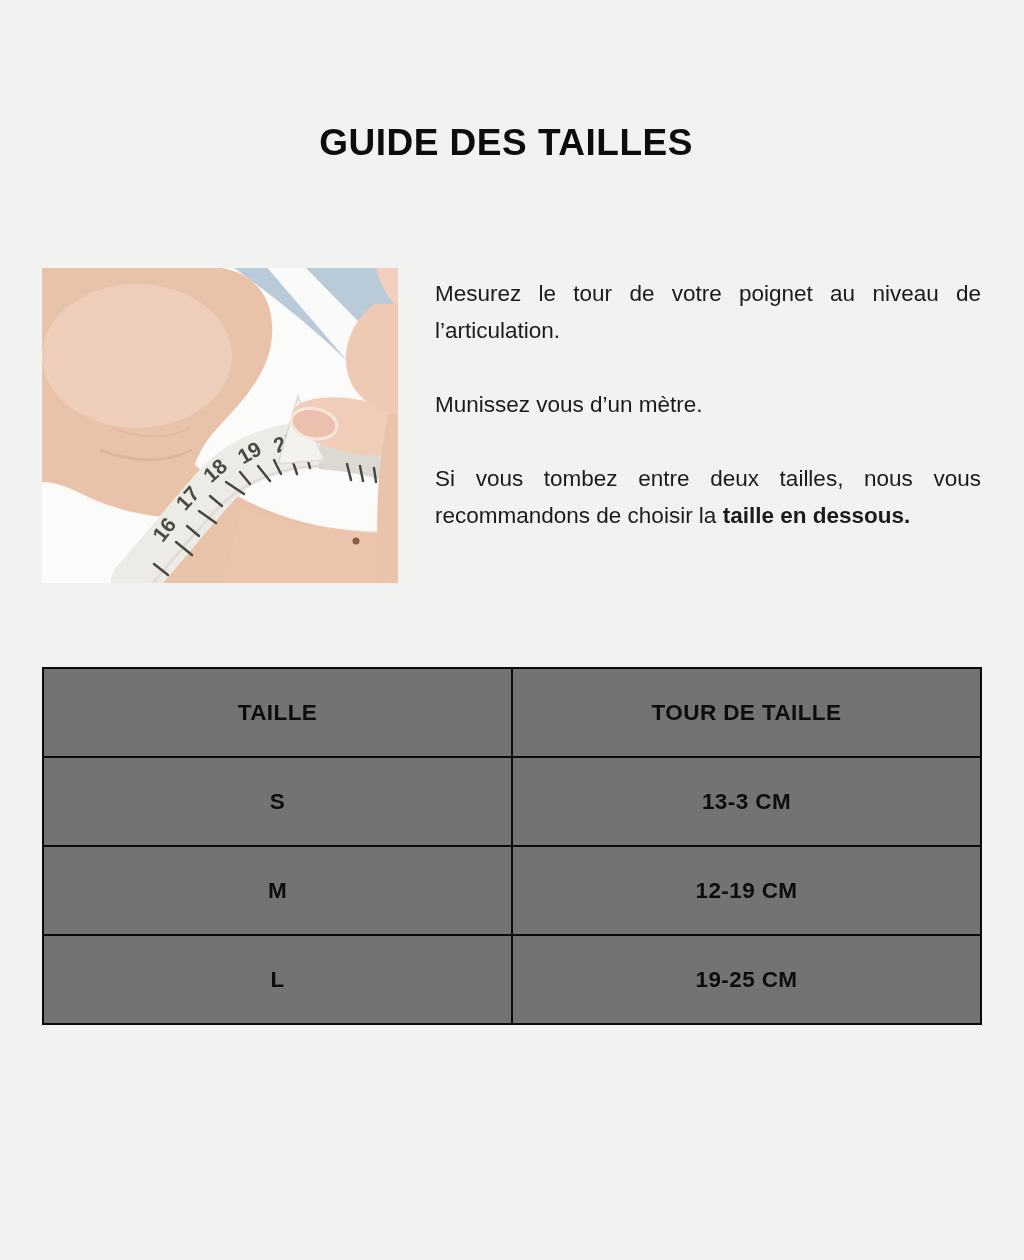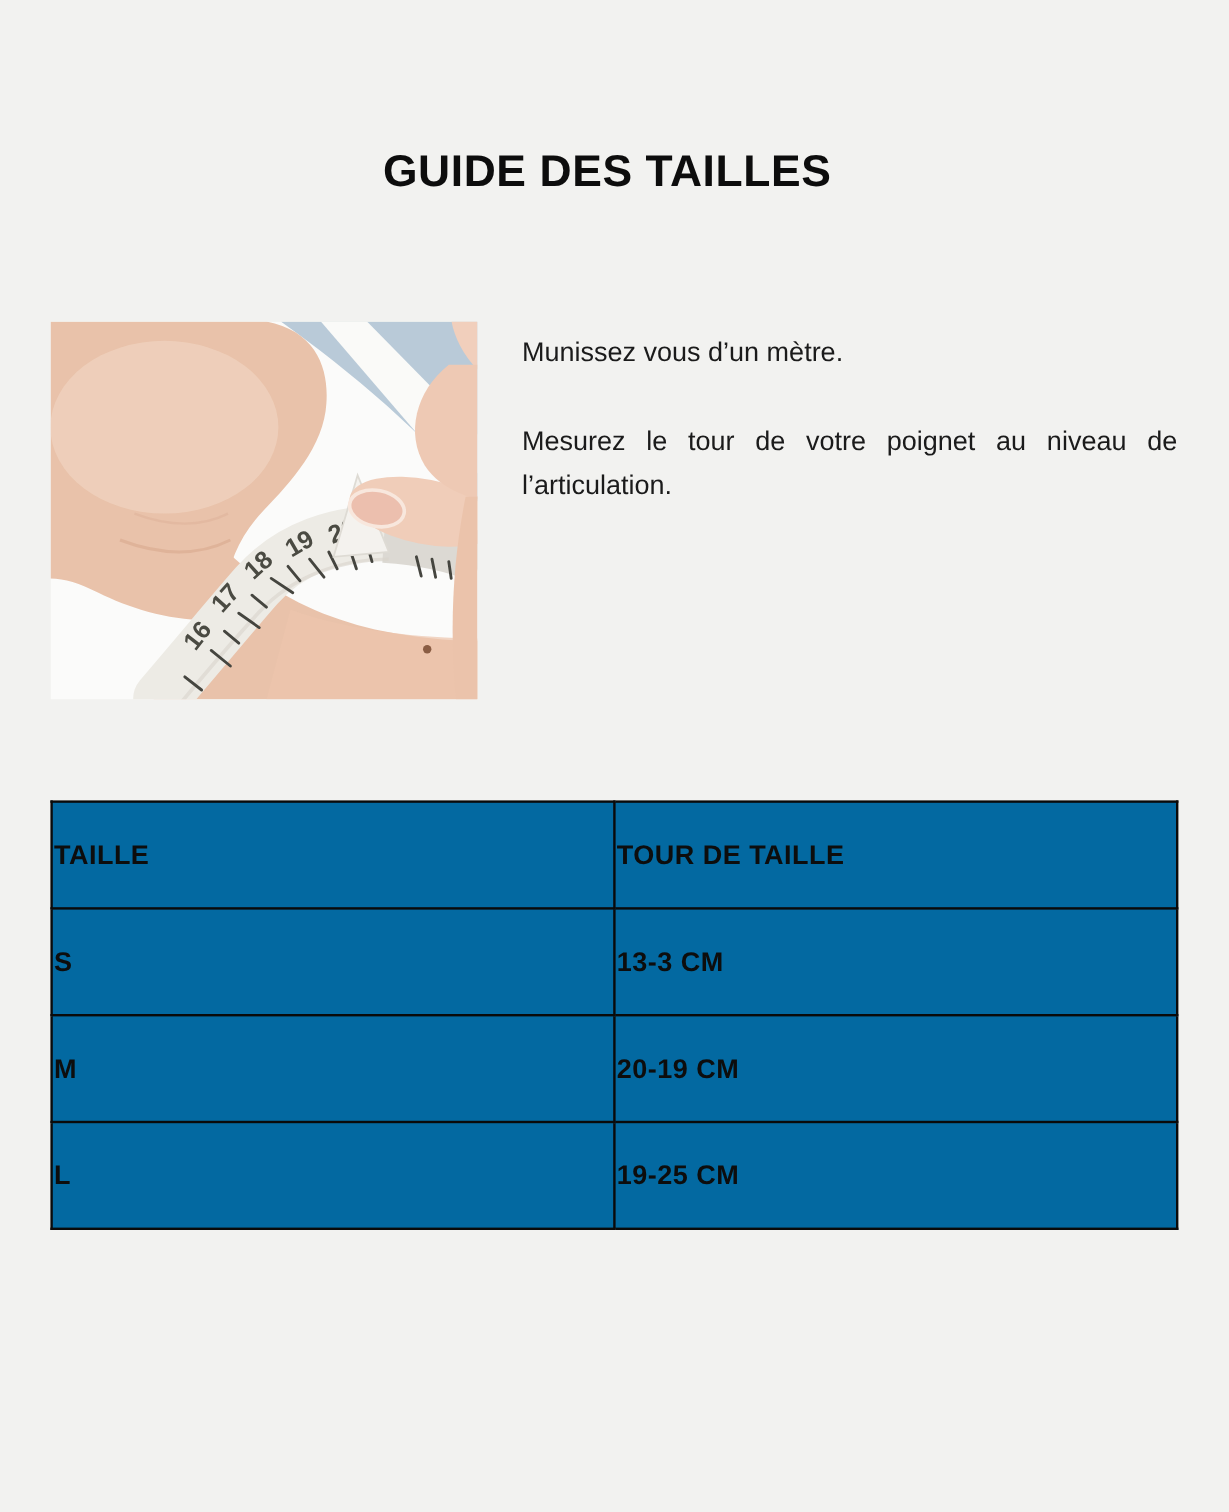--- a/index.html
+++ b/index.html
@@ -45,23 +45,23 @@
   table.size-table{
     position:absolute;
     left:42px;top:667px;
     width:940px;
     border-collapse:collapse;
     table-layout:fixed;
   }
   table.size-table th,
   table.size-table td{
     border:2.5px solid #0a0a0a;
-    background:#0369a1;
+    background:#737373;
     height:85px;
-    text-align:left;
+    text-align:center;
     vertical-align:middle;
     font-size:22.5px;
     font-weight:700;
     letter-spacing:.4px;
     color:#0d0d0d;
   }
 </style>
 </head>
 <body>
 
@@ -123,38 +123,39 @@
       <ellipse cx="272" cy="163" rx="23" ry="15" fill="#ecbfae" stroke="#f8e7dd" stroke-width="3"></ellipse>
     </g>
 
     <path d="M334,-2 L356,-2 L356,40 C344,28 336,12 334,-2 Z" fill="#f1cfbc"></path>
     <path d="M332,36 C304,58 296,94 312,120 C326,142 356,148 356,148 L356,36 Z" fill="#eec9b4"></path>
     <path d="M356,146 L356,315 L338,315 C332,252 336,196 346,146 Z" fill="#ebc3ab"></path>
   </svg>
 </div>
 
 <div class="instructions">
+  <p>Mesurez le tour de votre poignet au niveau de l’articulation.</p>
   <p>Munissez vous d’un mètre.</p>
-  <p>Mesurez le tour de votre poignet au niveau de l’articulation.</p>
+  <p><span>Si vous tombez entre deux tailles, nous vous recommandons de choisir la </span><span class="bold">taille en dessous.</span></p>
 </div>
 
 <table class="size-table">
   <thead>
     <tr>
       <th>TAILLE</th>
       <th>TOUR DE TAILLE</th>
     </tr>
   </thead>
   <tbody>
     <tr>
       <td>S</td>
       <td>13-3 CM</td>
     </tr>
     <tr>
       <td>M</td>
-      <td>20-19 CM</td>
+      <td>12-19 CM</td>
     </tr>
     <tr>
       <td>L</td>
       <td>19-25 CM</td>
     </tr>
   </tbody>
 </table>
 
 </body></html>

